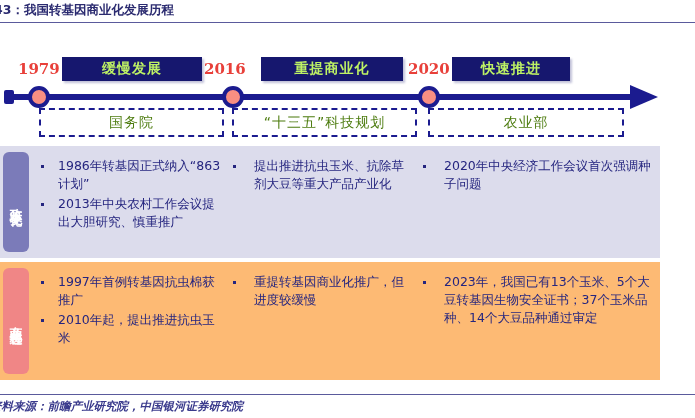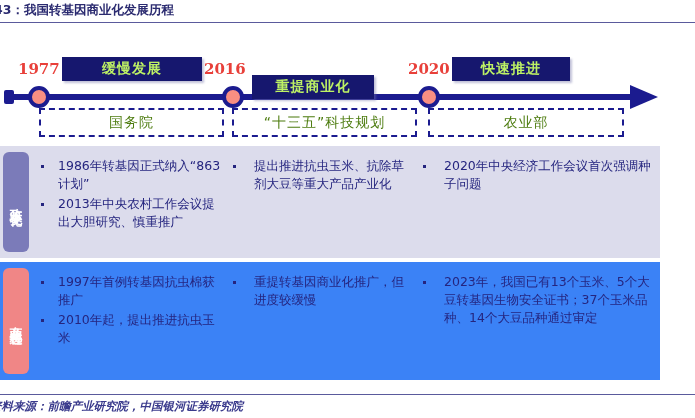--- a/index.html
+++ b/index.html
@@ -133,21 +133,21 @@
     width: 695px;
   }
   .row {
     position: relative;
     width: 660px;
     display: flex;
     align-items: stretch;
     margin-bottom: 4px;
   }
   .row-policy { background: #dcdcec; height: 112px; }
-  .row-comm  { background: #3b82f6; height: 118px; }
+  .row-comm  { background: #fdba74; height: 118px; }
 
   .row-tab {
     position: absolute;
     left: 3px;
     width: 26px;
     border-radius: 6px;
     color: #ffffff;
     font-size: 12.5px;
     font-weight: bold;
     line-height: 1.12;
@@ -241,26 +241,26 @@
   <div class="title-text">43：我国转基因商业化发展历程</div>
   <div class="title-rule"></div>
 </div>
 
 <div class="timeline">
 
   <div class="axis-cap"></div>
   <div class="axis-line"></div>
   <div class="axis-arrow"></div>
 
-  <div class="year" style="left:18px;">1977</div>
+  <div class="year" style="left:18px;">1979</div>
   <div class="year" style="left:204px;">2016</div>
   <div class="year" style="left:408px;">2020</div>
 
   <div class="phase-box" style="left:62px;  width:140px;">缓慢发展</div>
-  <div class="phase-box" style="left:252px; width:122px;margin-top:18px;">重提商业化</div>
+  <div class="phase-box" style="left:261px; width:142px;">重提商业化</div>
   <div class="phase-box" style="left:452px; width:118px;">快速推进</div>
 
   <div class="node" style="left:28px;"></div>
   <div class="node" style="left:222px;"></div>
   <div class="node" style="left:418px;"></div>
 
   <div class="dashed-box" style="left:39px;  width:185px;">国务院</div>
   <div class="dashed-box" style="left:232px; width:185px;">“十三五”科技规划</div>
   <div class="dashed-box" style="left:428px; width:196px;">农业部</div>
 </div>

